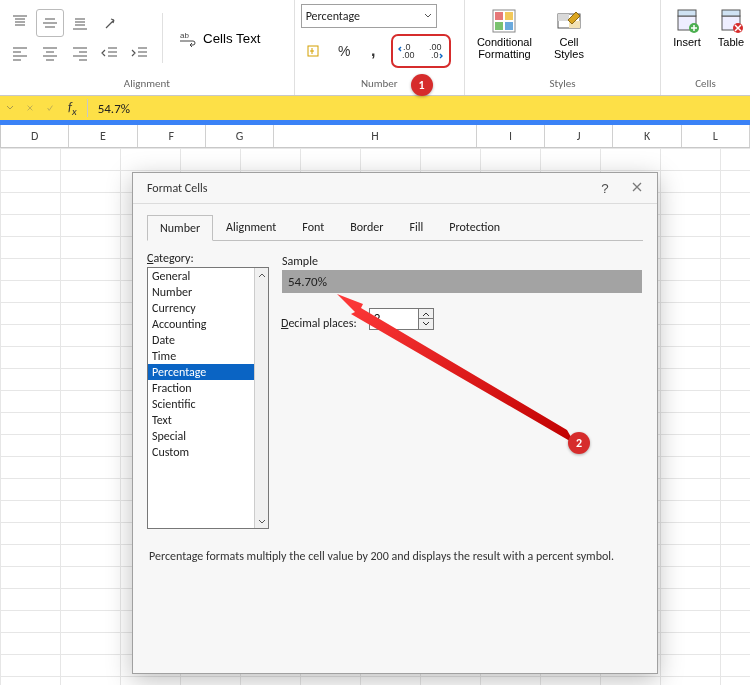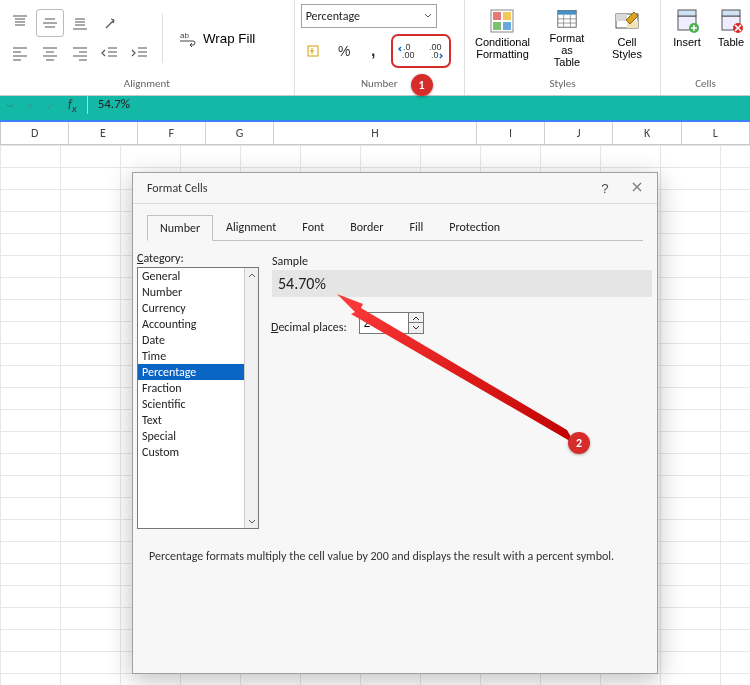--- a/index.html
+++ b/index.html
@@ -15,52 +15,52 @@
 .btn{height:28px;min-width:28px;padding:0 4px;border:none;background:none;cursor:pointer;display:flex;align-items:center;justify-content:center;border-radius:3px}
 .btn svg{width:18px;height:18px;pointer-events:none}
 .btn.wide{padding:0 8px}
 .big-btn{display:flex;flex-direction:column;align-items:center;gap:2px;padding:4px 6px;border:none;background:none;cursor:pointer;height:68px;justify-content:flex-start;border-radius:3px;min-width:54px}
 .big-btn svg{width:26px;height:26px}
 .big-btn .lbl{font-size:11px;text-align:center;line-height:1.1}
 .dd{width:126px;height:22px;border:1px solid #a0a0a0;display:flex;align-items:center;padding:0 4px;justify-content:space-between;background:#fff}
 .dd svg{width:8px;height:8px}
 .highlight{border:2px solid #d62c2c;border-radius:7px;padding:1px!important;background:#fff}
 .red-circle{position:absolute;width:22px;height:22px;border-radius:50%;background:#d62c2c;color:#fff;display:flex;align-items:center;justify-content:center;font-size:12px;font-weight:600;box-shadow:0 1px 3px rgba(0,0,0,.3);z-index:5}
-.formula-bar{display:flex;align-items:flex-start;height:24px;border-bottom:2px solid #3b82f6;background:#14b8a6}
+.formula-bar{display:flex;align-items:center;height:24px;border-bottom:5px solid #3b82f6;background:#fde047}
 .fb-btn{width:20px;height:20px;border:none;background:none;opacity:.5;display:flex;align-items:center;justify-content:center}
 .fb-sep{width:1px;height:18px;background:#c8c8c8;margin:0 2px}
 .fb-fx{font-style:italic;font-size:13px;color:#333;padding:0 8px}
 .fb-val{padding-left:8px;font-size:13px}
 .cols-header{display:flex;height:22px;border-bottom:1px solid #c8c8c8;background:#fff}
 .rowhead{width:0px;border-right:1px solid #c8c8c8}
 .colcell{flex:1;border-right:1px solid #d0d0d0;display:flex;align-items:center;justify-content:center;font-size:12px;color:#444}
 .colcell[data-name="column-header-H"]{flex:3}
 .grid{position:relative;height:545px;background:#fff;background-image:linear-gradient(to right,#e6e6e6 1px,transparent 1px),linear-gradient(to bottom,#e6e6e6 1px,transparent 1px);background-size:60px 22px;background-position:0 0}
 .dialog{position:absolute;left:132px;top:172px;width:524px;height:500px;border:1px solid #a0a0a0;background:#f7f7f7;box-shadow:0 6px 24px rgba(0,0,0,.25);font-size:12px}
 .dlg-title{height:30px;display:flex;align-items:center;justify-content:space-between;padding:0 8px 0 14px;border-bottom:1px solid #dcdcdc}
 .dlg-title .t{font-size:12px;color:#333}
 .dlg-ctrls{display:flex;gap:8px}
 .dlg-ctrls button{border:none;background:none;width:24px;height:24px;cursor:pointer;opacity:.7}
 .tabs{display:flex;padding:10px 14px 0;gap:0}
 .tab{padding:5px 12px;border:1px solid transparent;border-bottom:none;cursor:pointer;font-size:12px}
 .tab.active{background:#f7f7f7;border-color:#c0c0c0;border-bottom:1px solid #f7f7f7;position:relative;top:1px}
 .tab-underline{border-bottom:1px solid #c0c0c0;margin:0 14px}
-.dlg-body{padding:10px 4px;display:flex;gap:12px}
+.dlg-body{padding:10px 14px;display:flex;gap:12px}
 .cat-area{display:flex;flex-direction:column}
 .cat-label{font-size:12px;margin-bottom:2px}
 .listbox{width:120px;height:260px;border:1px solid #777;background:#fff;position:relative}
 .listbox .items{position:absolute;left:0;top:0;right:13px;bottom:0;overflow:hidden}
 .listbox .item{padding:0px 4px;height:16px;line-height:16px;font-size:12px;cursor:default}
 .listbox .item.sel{background:#0a64c4;color:#fff}
 .listbox .sb{position:absolute;right:0;top:0;width:13px;height:100%;background:#f0f0f0;border-left:1px solid #ccc;display:flex;flex-direction:column;justify-content:space-between}
 .sb .arr{height:13px;display:flex;align-items:center;justify-content:center}
 .right-pane{flex:1}
 .sample-box{border:1px solid transparent}
 .sample-lbl{font-size:12px;margin:2px 0}
-.sample-val{border:0;background:#e5e5e5;padding:4px 6px;font-size:16px}
+.sample-val{border:0;background:#a3a3a3;padding:4px 6px;font-size:13px}
 .decimal-row{display:flex;align-items:flex-end;gap:12px;margin-top:14px}
 .decimal-input{display:flex;border:1px solid #777;height:20px}
 .decimal-input input{width:40px;border:none;padding:0 4px;font-size:12px;outline:none}
 .spinners{display:flex;flex-direction:column;border-left:1px solid #777}
 .spinners button{width:14px;height:10px;border:none;border-bottom:1px solid #777;background:#f0f0f0;padding:0;display:flex;align-items:center;justify-content:center;cursor:pointer}
 .spinners button:last-child{border-bottom:none}
 .desc{padding:10px 16px;font-size:12px;color:#333}
 .dlg-buttons{position:absolute;right:14px;bottom:12px;display:flex;gap:8px}
 .dlg-btn{min-width:74px;height:26px;border:1px solid #a0a0a0;background:#fff;border-radius:3px;cursor:pointer;font-size:12px}
 .dlg-btn.primary{border-color:#0a64c4}
@@ -125,21 +125,21 @@
             </button>
         </div>
       </div>
       <div style="width:1px;height:50px;background:#e0e0e0;margin:0 4px"></div>
       <div class="col">
         <button class="btn wide" data-name="wrap-text-button" style="justify-content:flex-start;gap:6px">
           <svg viewBox="0 0 18 18" width="16" height="16">
               <text x="1" y="9" font-size="8" fill="#444">ab</text>
               <path d="M1 12h13a2 2 0 0 1 0 4H11m0 0l2-2m-2 2l2 2" stroke="#444" stroke-width="1" fill="none"></path>
             </svg>
-          <span data-name="wrap-text-label">Wrap Fill</span>
+          <span data-name="wrap-text-label">Cells Text</span>
         </button>
       </div>
     </div>
     <div class="group-label"><span class="lbl" data-name="group-label-alignment">Alignment</span>
       <button class="launcher" data-name="alignment-launcher-button">
           <svg viewBox="0 0 10 10">
             <path d="M1 1h6M1 1v6M4 4l5 5M9 9V5M9 9H5" stroke="#555" fill="none"></path>
           </svg>
         </button>
     </div>
@@ -205,29 +205,20 @@
       <button class="big-btn" data-name="conditional-formatting-button">
         <svg viewBox="0 0 26 26">
             <rect x="2" y="2" width="22" height="22" fill="none" stroke="#888"></rect>
             <rect x="4" y="4" width="8" height="8" fill="#e67878"></rect>
             <rect x="14" y="4" width="8" height="8" fill="#f2c85a"></rect>
             <rect x="4" y="14" width="8" height="8" fill="#7ac26f"></rect>
             <rect x="14" y="14" width="8" height="8" fill="#6aa9dd"></rect>
           </svg>
         <span class="lbl" data-name="conditional-formatting-label" style="white-space:pre-line">Conditional
 Formatting</span>
-      </button>
-      <button class="big-btn" data-name="format-as-table-button">
-        <svg viewBox="0 0 26 26">
-            <rect x="2" y="3" width="22" height="20" stroke="#555" fill="none"></rect>
-            <rect x="2" y="3" width="22" height="5" fill="#4a90c6"></rect>
-            <path d="M2 13h22M2 18h22M9 8v15M17 8v15" stroke="#888"></path>
-          </svg>
-        <span class="lbl" data-name="format-as-table-label" style="white-space:pre-line">Format as
-Table</span>
       </button>
       <button class="big-btn" data-name="cell-styles-button">
         <svg viewBox="0 0 26 26">
             <rect x="2" y="6" width="22" height="14" stroke="#555" fill="none"></rect>
             <rect x="2" y="6" width="11" height="7" fill="#d9d9d9"></rect>
             <rect x="13" y="13" width="11" height="7" fill="#f2e2b5"></rect>
             <path d="M20 4l4 4-8 8-4-4z" fill="#daa520" stroke="#8b6914"></path>
           </svg>
         <span class="lbl" data-name="cell-styles-label" style="white-space:pre-line">Cell
 Styles</span>

